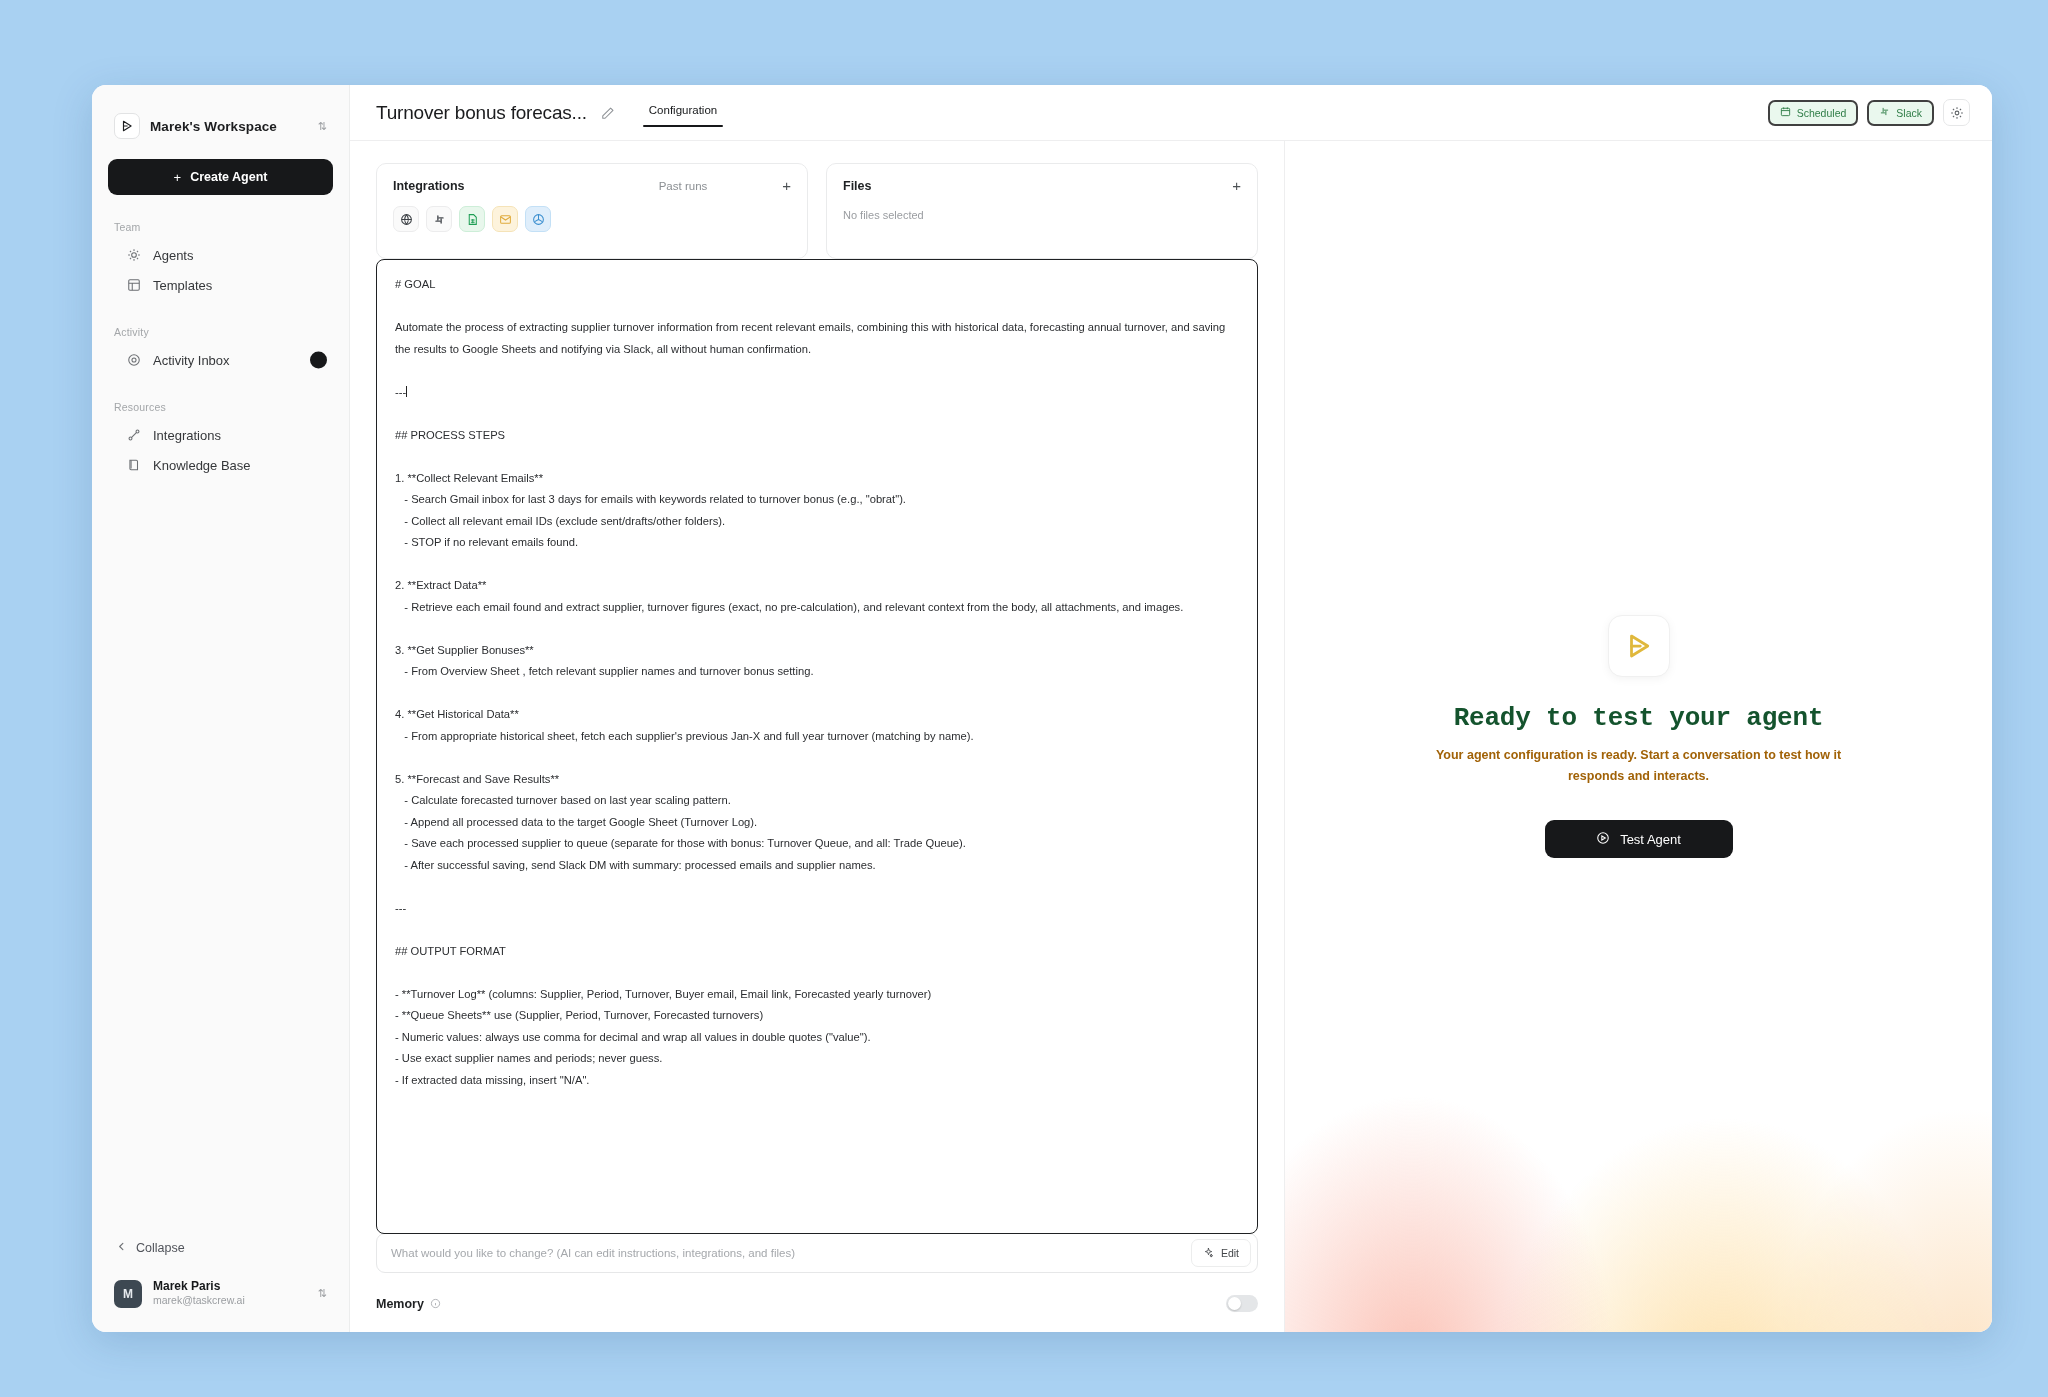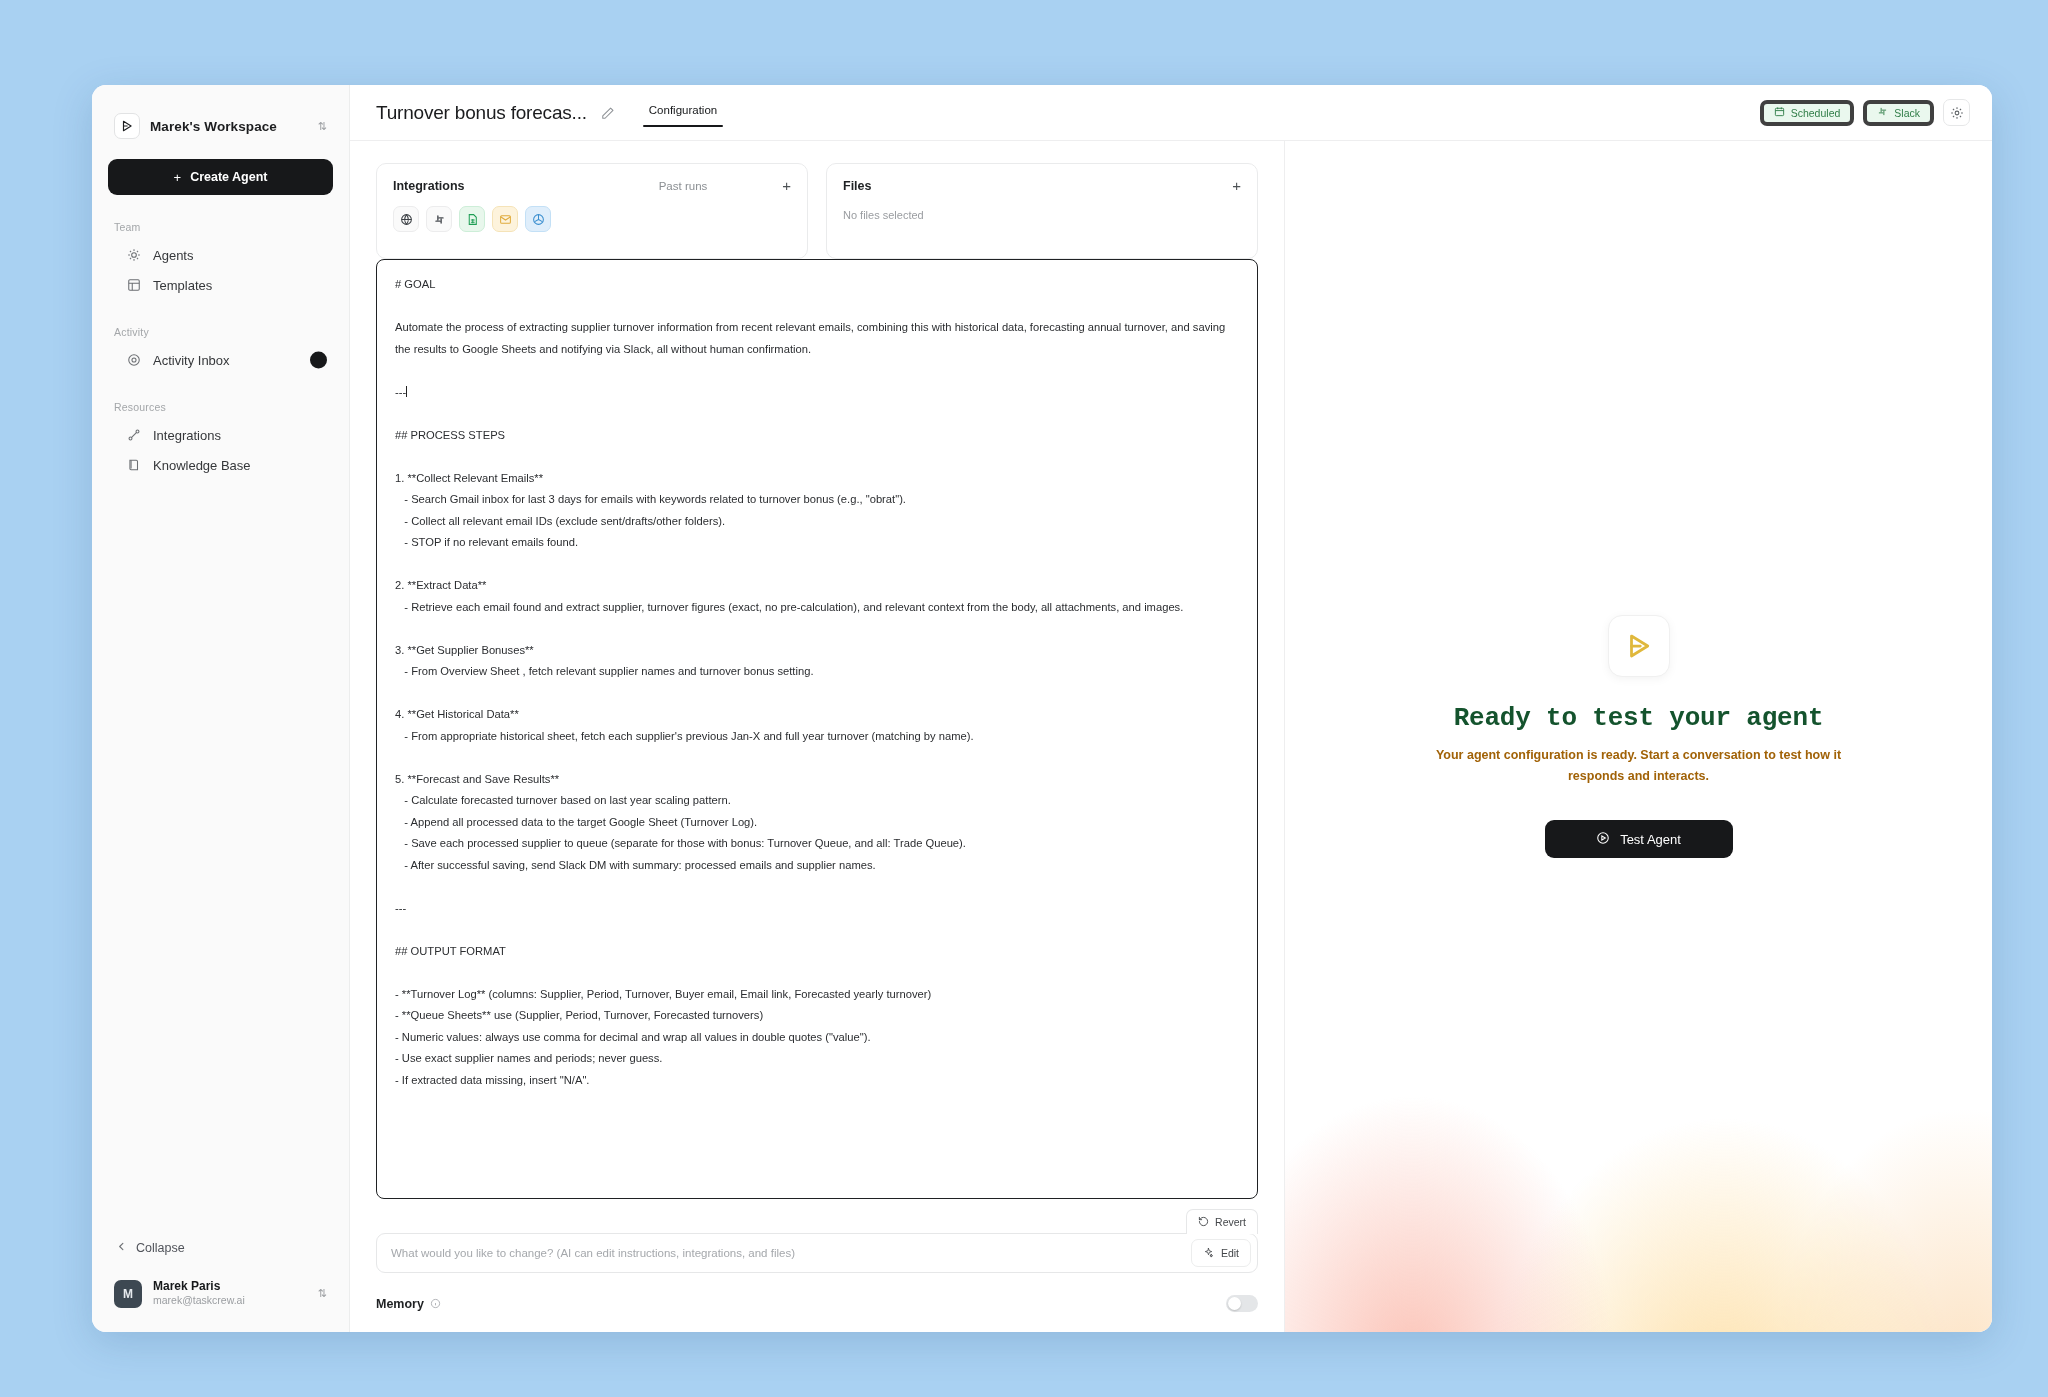--- a/index.html
+++ b/index.html
@@ -108,21 +108,21 @@
   .tab { font-size: 11.5px; color: #8b8f93; cursor: pointer; position: relative; padding: 19px 2px; }
   .tab.active { color: #16181a; font-weight: 500; }
   .tab.active::after {
     content: ""; position: absolute; left: -4px; right: -4px; bottom: 8px;
     height: 2px; background: #17181a; border-radius: 2px;
   }
   .top-right { margin-left: auto; display: flex; align-items: center; gap: 9px; }
   .chip {
     display: flex; align-items: center; gap: 6px;
     height: 26px; padding: 0 10px;
-    border: 4px solid #404040; background: #eaf8ee; color: #2f7d47;
+    border: 2px solid #404040; background: #eaf8ee; color: #2f7d47;
     border-radius: 7px; font-size: 10.5px; font-weight: 500; cursor: pointer;
   }
   .icon-btn {
     width: 27px; height: 27px; border-radius: 7px;
     border: 1px solid #e6e7e8; background: #fff;
     display: flex; align-items: center; justify-content: center;
     cursor: pointer; color: #5d6165;
   }
 
   .content { flex: 1; display: flex; min-height: 0; }
@@ -474,31 +474,20 @@
 
 ## OUTPUT FORMAT
 
 - **Turnover Log** (columns: Supplier, Period, Turnover, Buyer email, Email link, Forecasted yearly turnover)
 - **Queue Sheets** use (Supplier, Period, Turnover, Forecasted turnovers)
 - Numeric values: always use comma for decimal and wrap all values in double quotes ("value").
 - Use exact supplier names and periods; never guess.
 - If extracted data missing, insert "N/A".</div>
           </div>
 
-          <div class="revert-wrap">
-            <div class="revert-btn">
-              <span>
-                <svg width="11" height="11" viewBox="0 0 24 24" fill="none" stroke="currentColor" stroke-width="2" stroke-linecap="round">
-                    <path d="M3 12a9 9 0 109-9 9 9 0 00-6.4 2.6L3 8"></path>
-                    <path d="M3 3v5h5"></path>
-                  </svg>
-              </span>
-              <span>Revert</span>
-            </div>
-          </div>
 
           <div class="edit-row">
             <input class="edit-input" value="" placeholder="What would you like to change? (AI can edit instructions, integrations, and files)" style="">
             <div class="edit-btn">
               <span>
                 <svg width="11" height="11" viewBox="0 0 24 24" fill="none" stroke="currentColor" stroke-width="1.8" stroke-linecap="round">
                     <path d="M12 3l1.8 5.2L19 10l-5.2 1.8L12 17l-1.8-5.2L5 10l5.2-1.8z"></path>
                     <path d="M18 16l.9 2.1L21 19l-2.1.9L18 22l-.9-2.1L15 19l2.1-.9z"></path>
                   </svg>
               </span>

